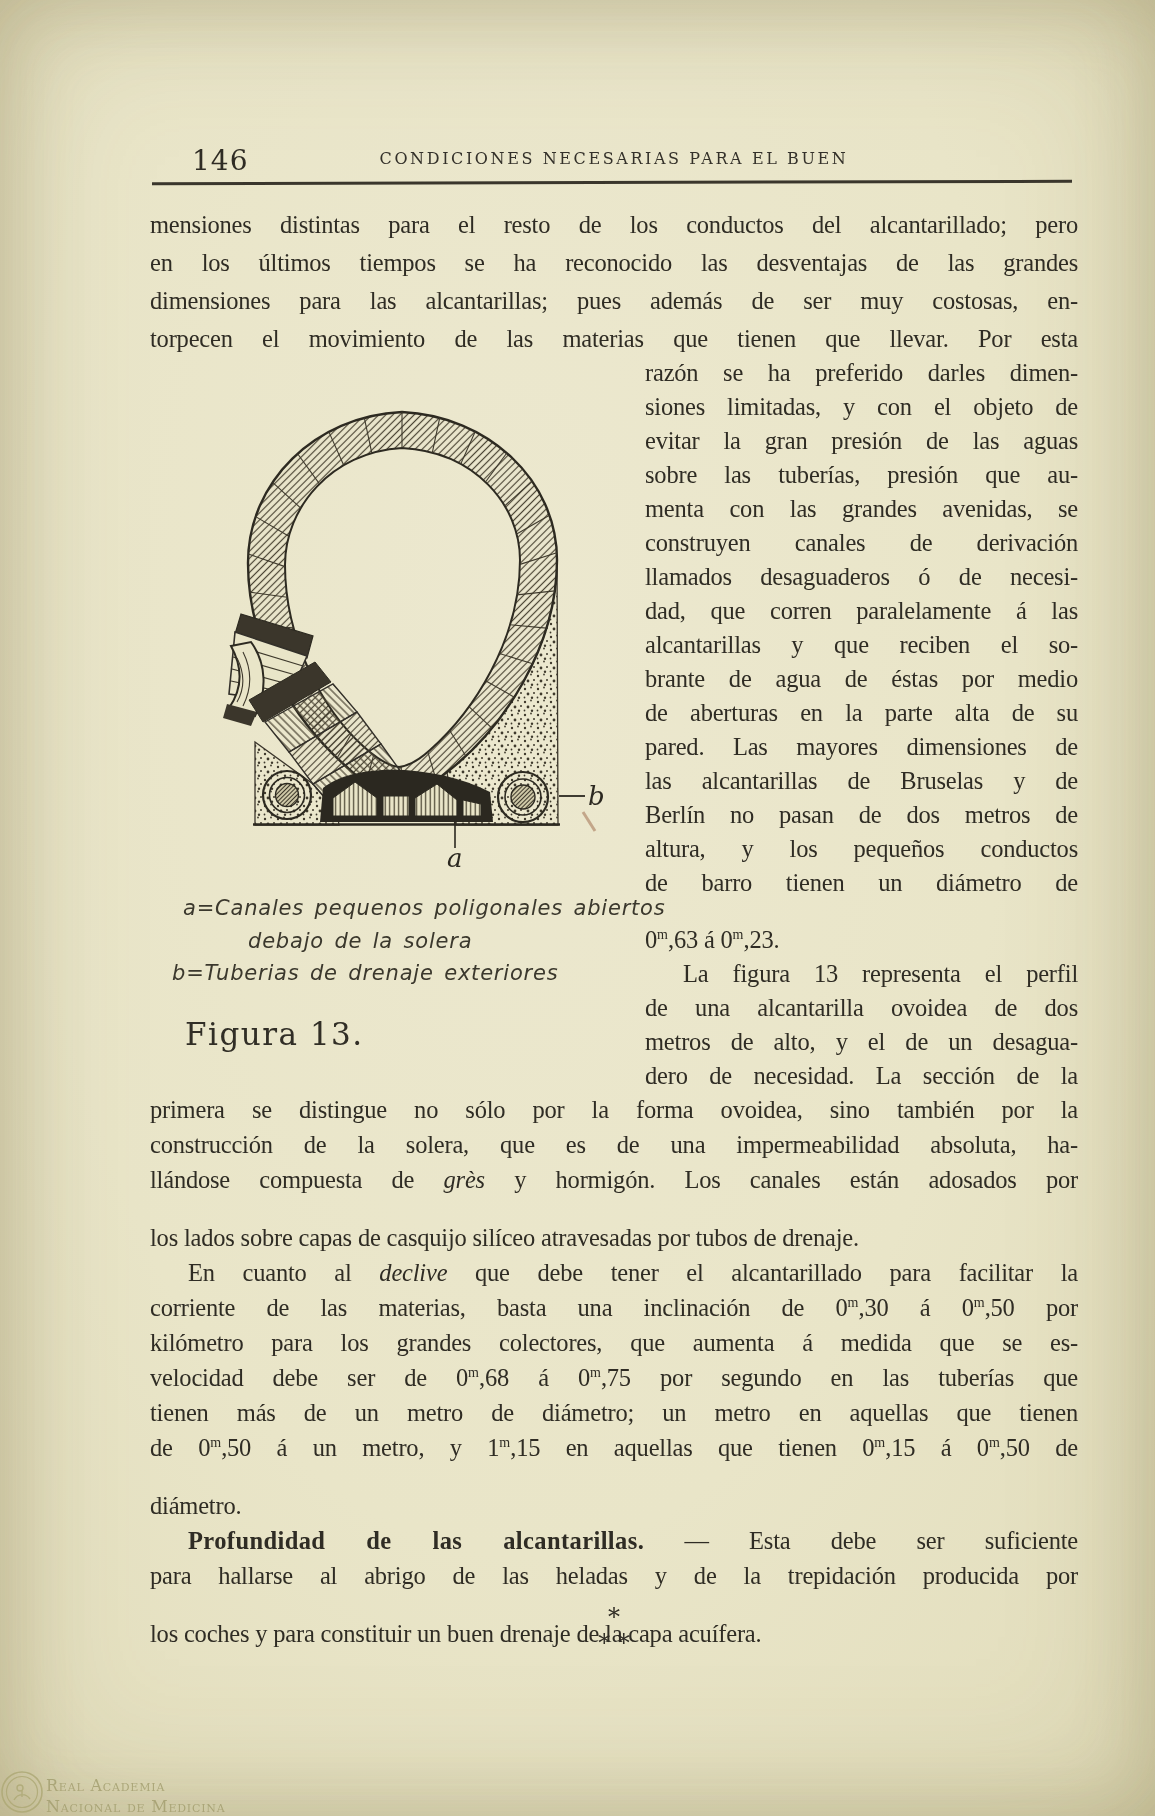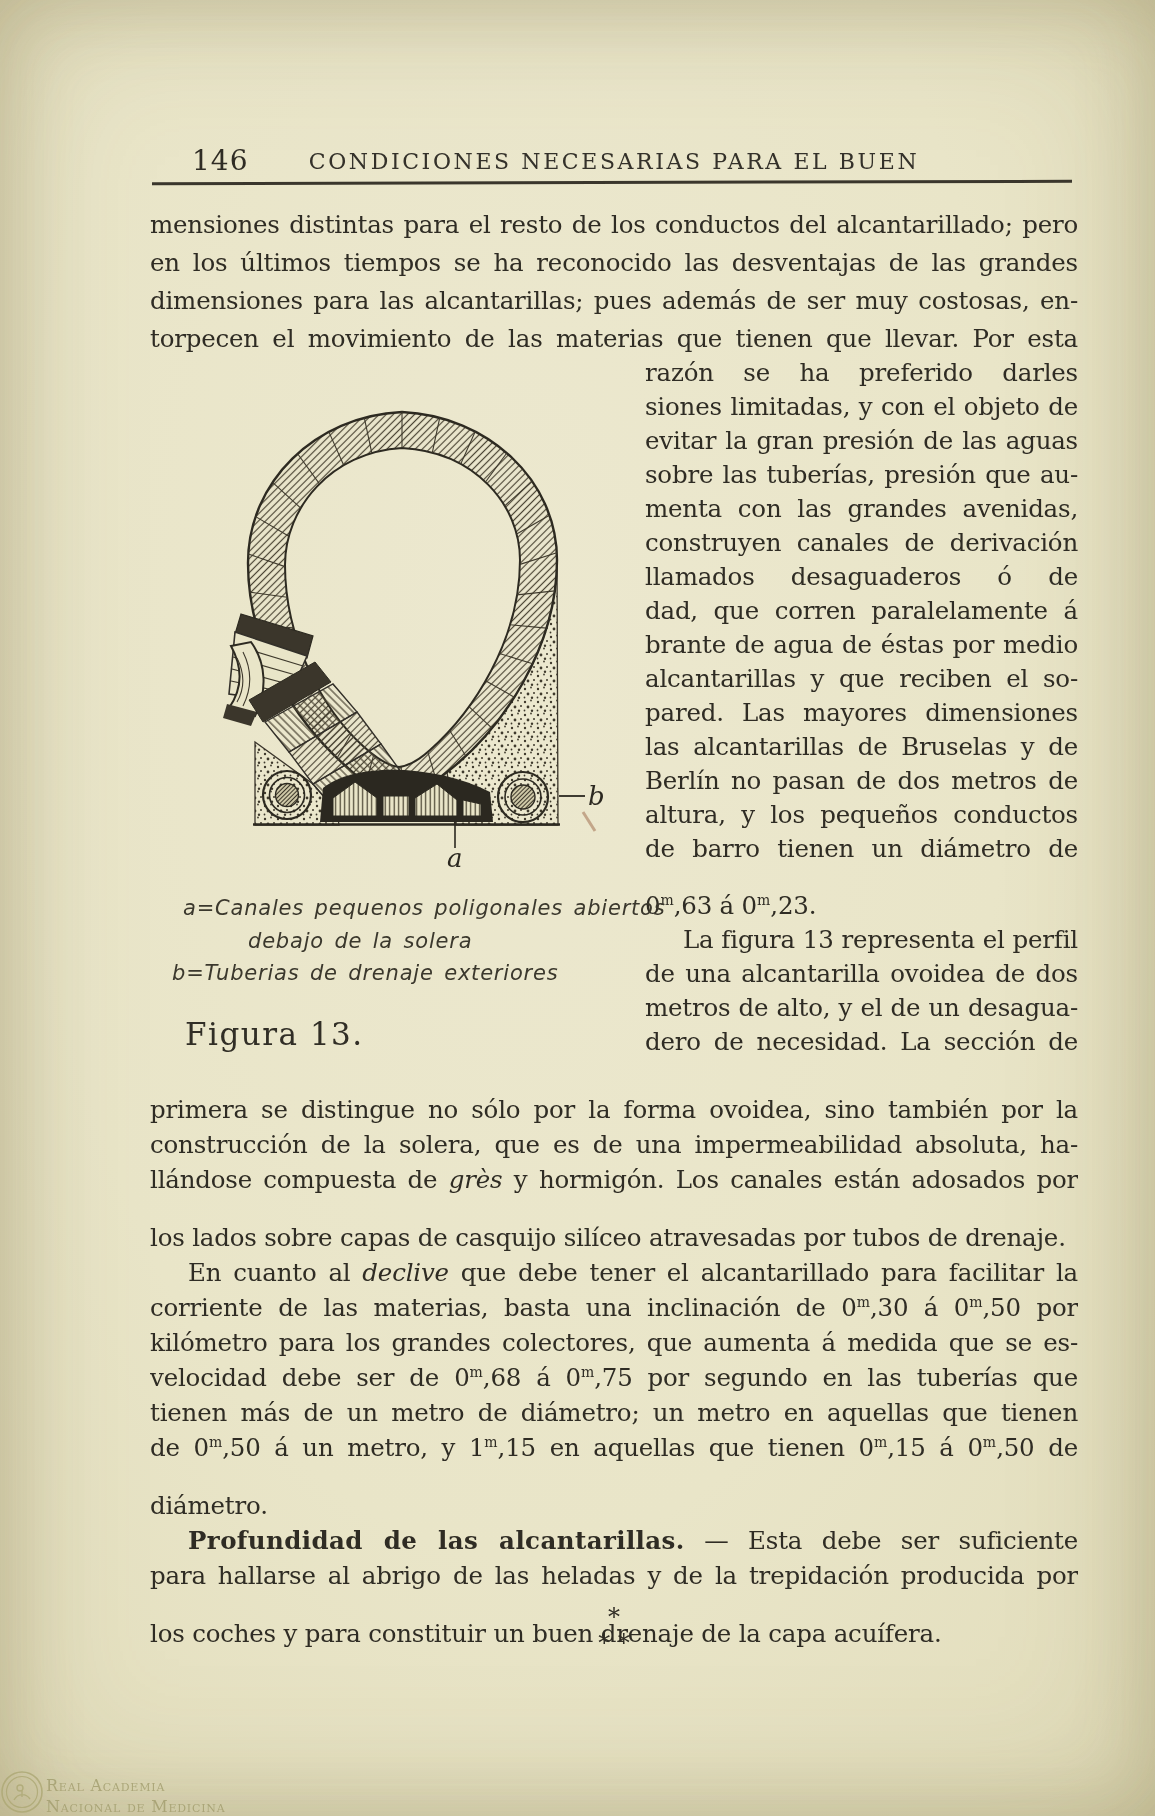--- a/index.html
+++ b/index.html
@@ -9,24 +9,24 @@
     background:#e9e5c8;
   }
   .page{
     position:absolute;inset:0;
     background:radial-gradient(ellipse at 45% 35%, #ece8cf 0%, #e9e5c8 55%, #e1dcba 100%);
     box-shadow:inset 0 0 150px rgba(122,108,58,.22), inset 20px 16px 70px rgba(118,104,54,.13), inset -18px -14px 70px rgba(118,104,54,.12);
   }
   
   .page-number{position:absolute;left:192px;top:144px;font-size:28px;letter-spacing:1px;}
   .running-header{position:absolute;left:150px;top:149px;width:928px;text-align:center;
-    font-size:22px;letter-spacing:2.6px;color:#34312a;}
+    font-size:16px;letter-spacing:2.6px;color:#34312a;}
   .header-rule{position:absolute;left:152px;top:181px;width:920px;height:2.5px;background:#3a362c;transform:rotate(-0.15deg);}
   
-  .block{position:absolute;font-size:24.5px;letter-spacing:-0.2px;}
+  .block{position:absolute;font-size:24.5px;letter-spacing:-0.2px;font-family:Liberation Serif, serif;}
   #top-block{left:150px;top:206px;width:928px;}
   #right-column{left:645px;top:356px;width:433px;}
   #bottom-block{left:150px;top:1092px;width:928px;}
   .tline{text-align:justify;text-align-last:justify;overflow:hidden;}
   #top-block .tline{height:38px;line-height:38px;}
   #right-column .tline{height:34px;line-height:34px;}
   #bottom-block .tline{height:35px;line-height:35px;}
   .tline.endline{text-align-last:left;margin-top:23px;}
   .tline.indent{padding-left:38px;}
   .it{font-style:italic;}
@@ -67,22 +67,23 @@
     </div>
   <div id="right-column" class="block">
       <div class="tline"><span>razón se ha preferido darles dimen-</span></div>
       <div class="tline"><span>siones limitadas, y con el objeto de</span></div>
       <div class="tline"><span>evitar la gran presión de las aguas</span></div>
       <div class="tline"><span>sobre las tuberías, presión que au-</span></div>
       <div class="tline"><span>menta con las grandes avenidas, se</span></div>
       <div class="tline"><span>construyen canales de derivación</span></div>
       <div class="tline"><span>llamados desaguaderos ó de necesi-</span></div>
       <div class="tline"><span>dad, que corren paralelamente á las</span></div>
+      <div class="tline"><span>alcantarillas y que reciben el so-</span></div>
       <div class="tline"><span>brante de agua de éstas por medio</span></div>
-      <div class="tline"><span>alcantarillas y que reciben el so-</span></div>
+      <div class="tline"><span>de aberturas en la parte alta de su</span></div>
       <div class="tline"><span>pared. Las mayores dimensiones de</span></div>
       <div class="tline"><span>las alcantarillas de Bruselas y de</span></div>
       <div class="tline"><span>Berlín no pasan de dos metros de</span></div>
       <div class="tline"><span>altura, y los pequeños conductos</span></div>
       <div class="tline"><span>de barro tienen un diámetro de</span></div>
       <div class="tline endline"><span>0</span><sup class="sup">m</sup><span>,63 á 0</span><sup class="sup">m</sup><span>,23.</span></div>
       <div class="tline indent"><span>La figura 13 representa el perfil</span></div>
       <div class="tline"><span>de una alcantarilla ovoidea de dos</span></div>
       <div class="tline"><span>metros de alto, y el de un desagua-</span></div>
       <div class="tline"><span>dero de necesidad. La sección de la</span></div>

